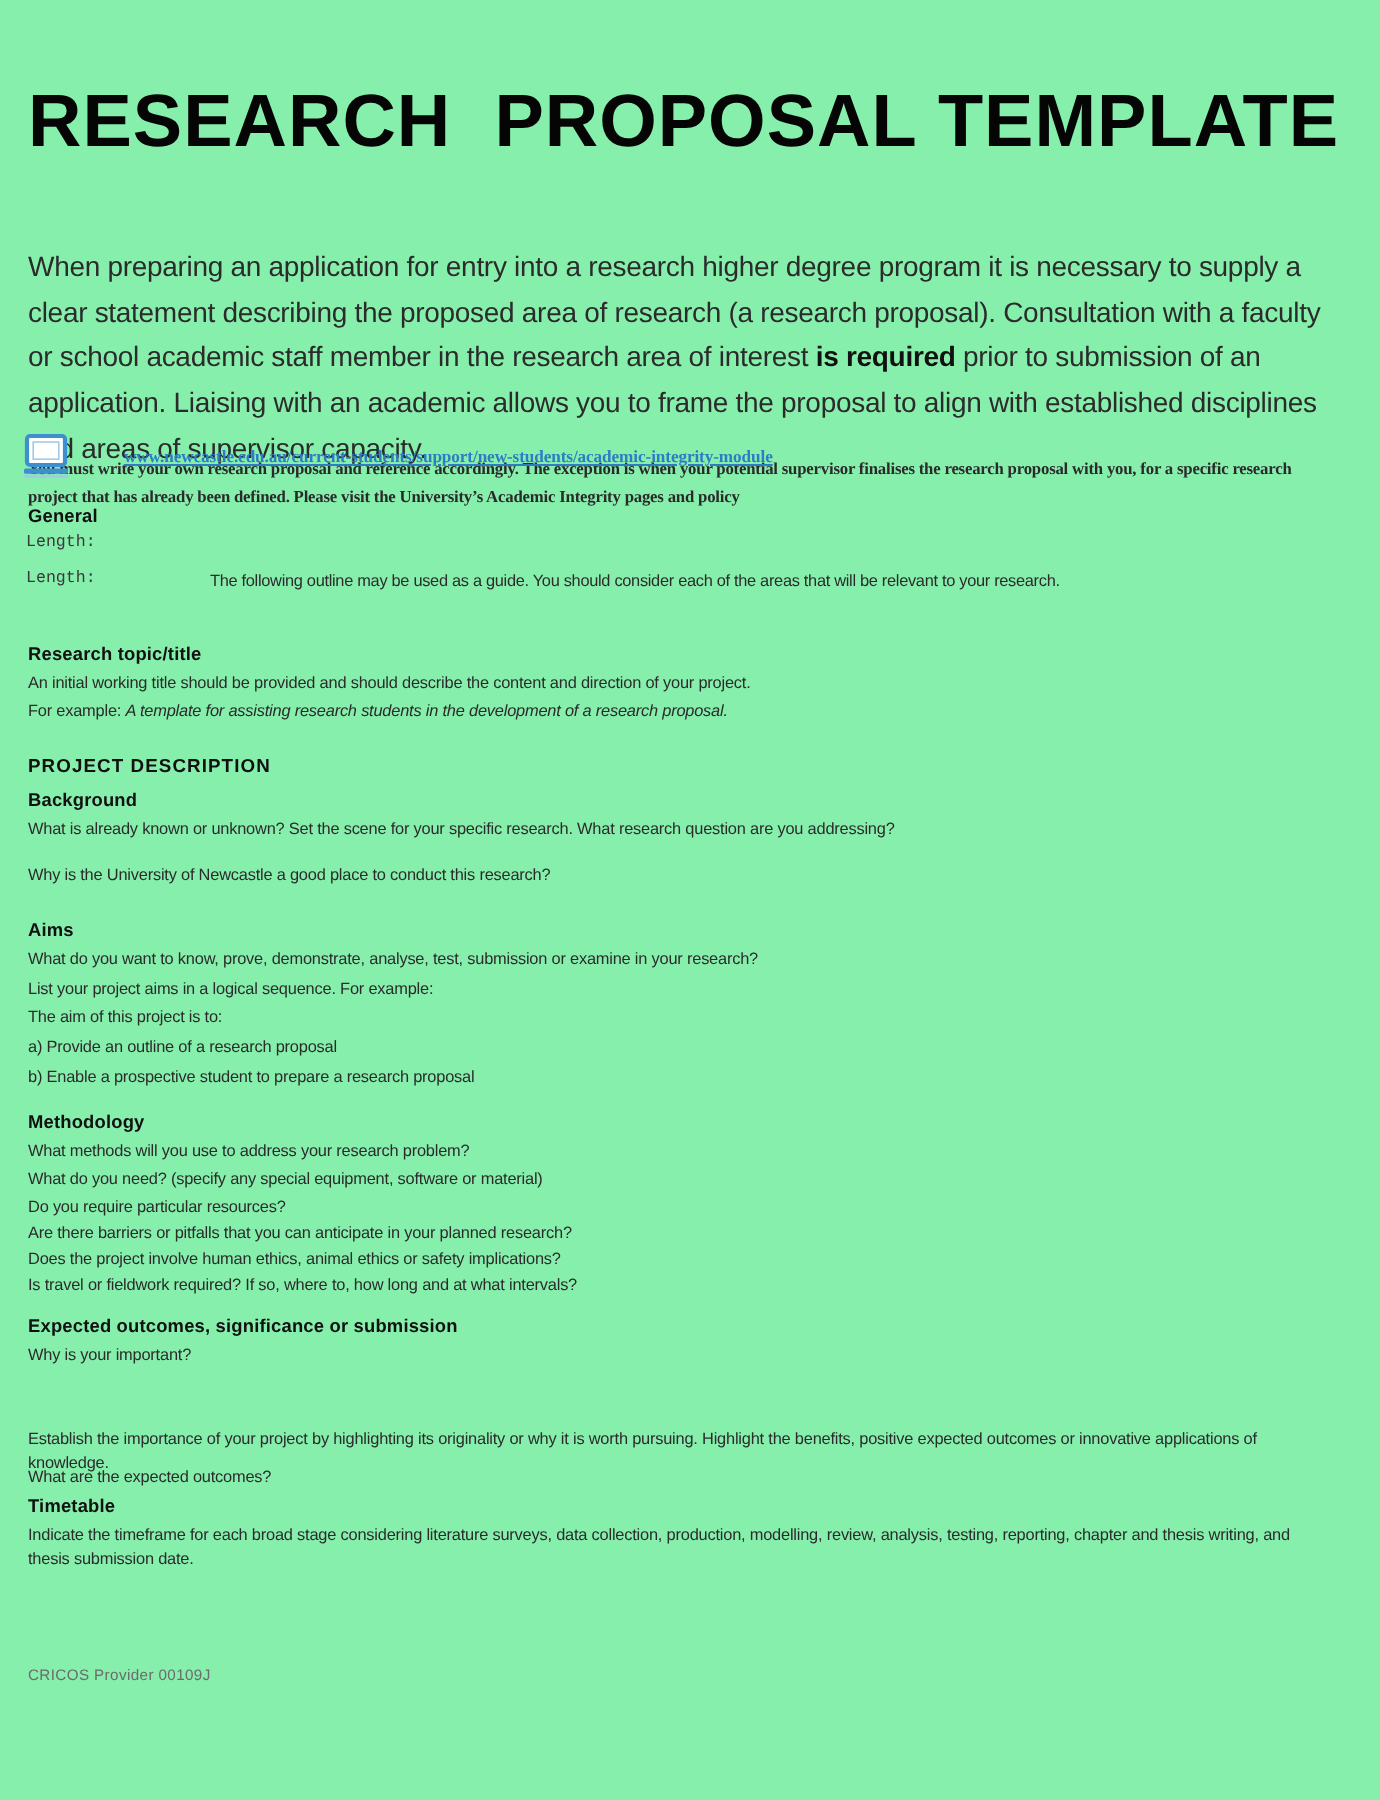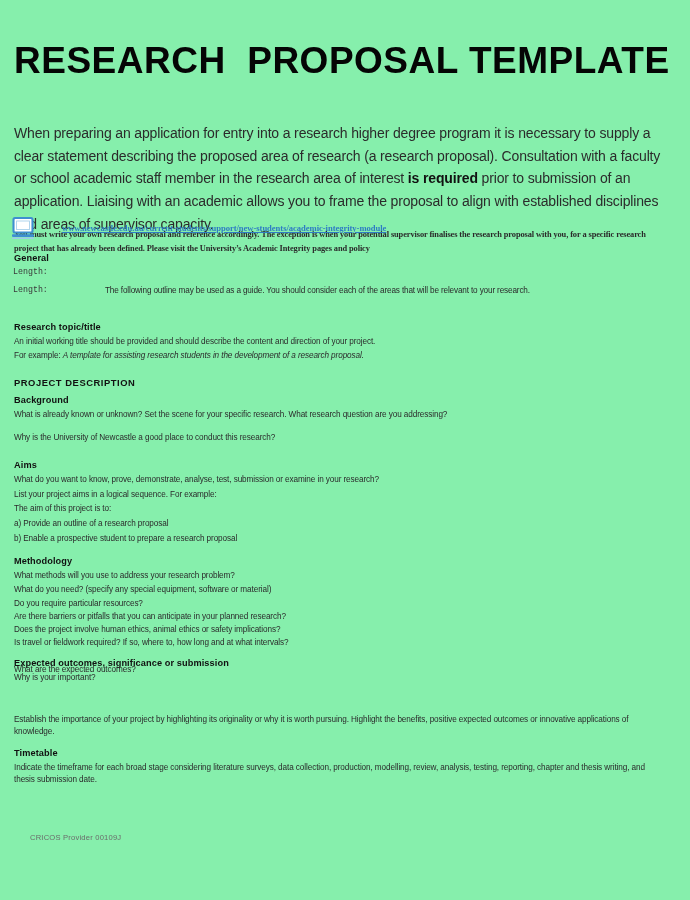--- a/index.html
+++ b/index.html
@@ -118,21 +118,21 @@
     left: 14px;
     width: 648px;
     font-size: 8.2px;
     line-height: 1.5;
     color: #2b2b2b;
     letter-spacing: -0.1px;
   }
   .line i { font-style: italic; }
   .footer-note {
     position: absolute;
-    left: 30px;
+    left: 14px;
     top: 833px;
     font-size: 7.6px;
     color: #6b6b6b;
     letter-spacing: 0.2px;
   }
 </style>
 </head>
 <body>
 
 <div class="page">
@@ -182,21 +182,21 @@
   <div class="sec-head" style="top:556px">Methodology</div>
   <div class="line" style="top:570px">What methods will you use to address your research problem?</div>
   <div class="line" style="top:584px">What do you need? (specify any special equipment, software or material)</div>
   <div class="line" style="top:598px">Do you require particular resources?</div>
   <div class="line" style="top:611px">Are there barriers or pitfalls that you can anticipate in your planned research?</div>
   <div class="line" style="top:624px">Does the project involve human ethics, animal ethics or safety implications?</div>
   <div class="line" style="top:637px">Is travel or fieldwork required? If so, where to, how long and at what intervals?</div>
 
   <div class="sec-head" style="top:658px">Expected outcomes, significance or submission</div>
   <div class="line" style="top:672px">Why is your important?</div>
-  <div class="line" style="top:664px">What are the expected outcomes?</div>
+  <div class="line" style="top:733px">What are the expected outcomes?</div>
   <div class="line" style="top:714px">Establish the importance of your project by highlighting its originality or why it is worth pursuing. Highlight the benefits, positive expected outcomes or innovative applications of knowledge.</div>
 
   <div class="sec-head" style="top:748px">Timetable</div>
   <div class="line" style="top:762px">Indicate the timeframe for each broad stage considering literature surveys, data collection, production, modelling, review, analysis, testing, reporting, chapter and thesis writing, and thesis submission date.</div>
 
   <div class="footer-note">CRICOS Provider 00109J</div>
 
 </div>
 
 </body></html>

